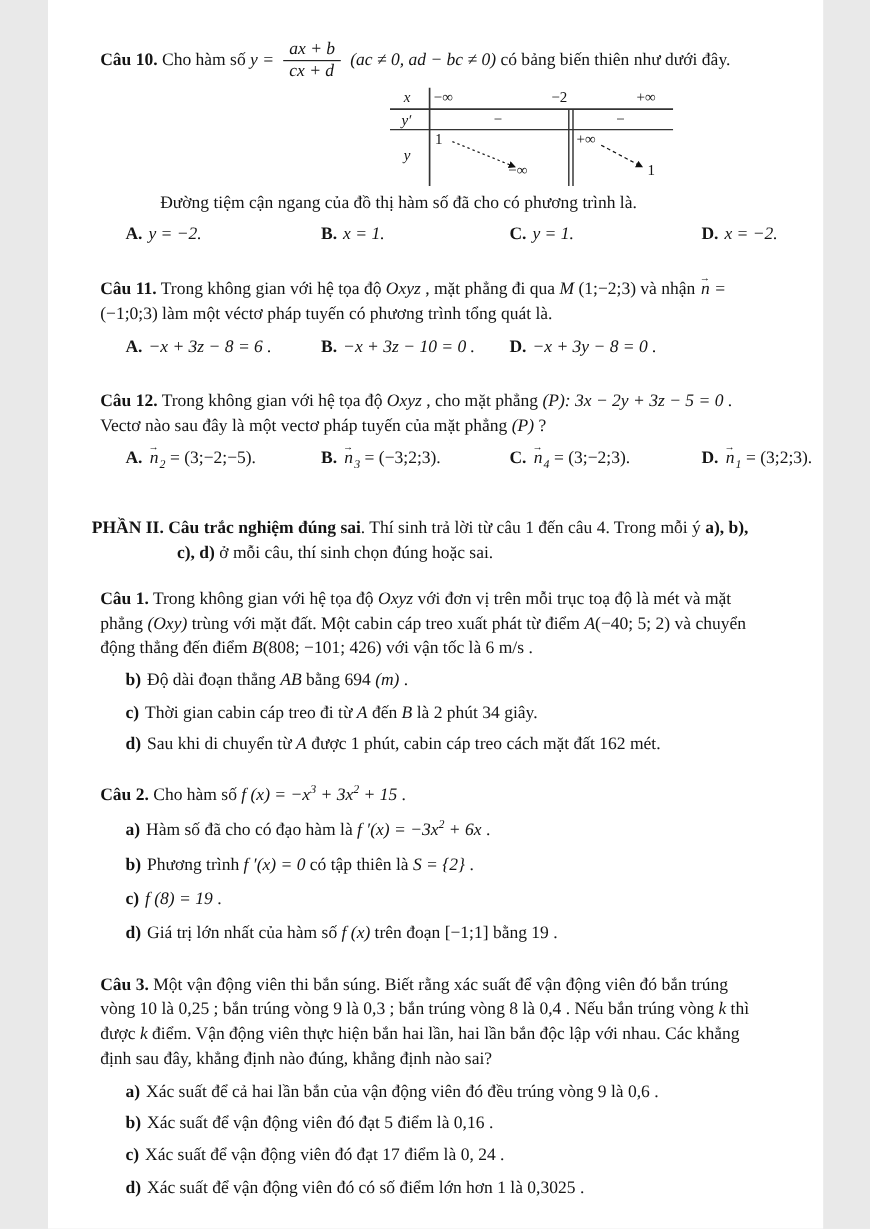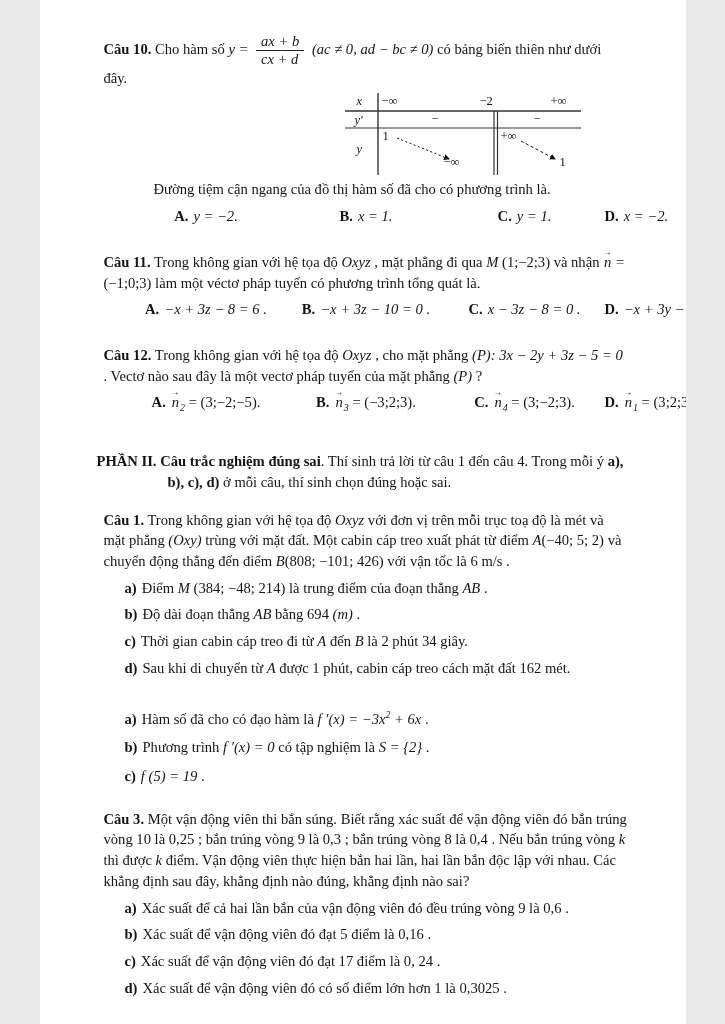--- a/index.html
+++ b/index.html
@@ -6,34 +6,34 @@
   .page{
     position:relative;
     width:646px;height:1024px;
     margin:0 auto;
     background:#ffffff;
     color:#141414;
     font-family:"Liberation Serif","DejaVu Serif",serif;
     font-size:14.6px;
     line-height:1.42;
     box-sizing:border-box;
-    padding:34px 57px 26px 64px;
+    padding:34px 57px 26px 44px;
     display:flex;flex-direction:column;
     overflow:hidden;
   }
   p{margin:0;}
   .b{font-weight:bold;}
   .m{font-style:italic;}
   .sp{font-size:0.68em;vertical-align:super;line-height:0;font-style:italic;}
   .sb{font-size:0.68em;vertical-align:sub;line-height:0;font-style:italic;}
   .vec{font-style:italic;position:relative;display:inline-block;padding:0 1px;}
   .vec::after{content:"\2192";position:absolute;left:0;top:-0.72em;font-size:0.58em;font-style:normal;}
   .key{font-weight:bold;margin-right:5px;}
   .q{margin-top:25px;}
-  .opts{display:grid;grid-template-columns:163px 157px 160px 1fr;padding-left:21px;margin-top:6px;text-align:center;}
+  .opts{display:grid;grid-template-columns:163px 157px 160px 1fr;padding-left:21px;margin-top:6px;}
   .opt{white-space:nowrap;}
   .it{padding-left:21px;margin-top:6px;}
   
   .frac{display:inline-block;vertical-align:middle;margin:0 4px;line-height:1.05;}
   .frac .num{display:block;padding:0 5px 1px;border-bottom:1.2px solid #222;}
   .frac .den{display:block;padding:1px 5px 0;}
   
   .bbt-wrap{margin:5px 0 2px 241px;}
   .bbt{position:relative;width:236px;height:82px;font-size:12.5px;line-height:1;}
   .bbt svg{position:absolute;left:0;top:0;}
@@ -98,21 +98,20 @@
   </section>
 
   <section class="q">
     <p>
       <span class="b">Câu 11.</span>
       <span><span>Trong không gian với hệ tọa độ </span><span class="m">Oxyz</span><span> , mặt phẳng đi qua </span><span class="m">M</span><span> (1;−2;3) và nhận </span><span class="m vec">n</span><span> = (−1;0;3) làm một véctơ pháp tuyến có phương trình tổng quát là.</span></span>
     </p>
     <div class="opts">
       <span class="opt"><span class="key">A.</span><span><span class="m">−x + 3z − 8 = 6 .</span></span></span>
       <span class="opt"><span class="key">B.</span><span><span class="m">−x + 3z − 10 = 0 .</span></span></span>
-      <span class="opt"><span class="key">C.</span><span><span class="m">x − 3z − 8 = 0 .</span></span></span>
       <span class="opt"><span class="key">D.</span><span><span class="m">−x + 3y − 8 = 0 .</span></span></span>
     </div>
   </section>
 
   <section class="q">
     <p>
       <span class="b">Câu 12.</span>
       <span><span>Trong không gian với hệ tọa độ </span><span class="m">Oxyz</span><span> , cho mặt phẳng </span><span class="m">(P): 3x − 2y + 3z − 5 = 0</span><span> . Vectơ nào sau đây là một vectơ pháp tuyến của mặt phẳng </span><span class="m">(P)</span><span> ?</span></span>
     </p>
     <div class="opts">
@@ -124,32 +123,36 @@
   </section>
 
   <p class="p2-head"><span class="b">PHẦN II. Câu trắc nghiệm đúng sai</span><span>. Thí sinh trả lời từ câu 1 đến câu 4. Trong mỗi ý </span><span class="b">a), b), c), d)</span><span> ở mỗi câu, thí sinh chọn đúng hoặc sai.</span></p>
 
   <section class="q" style="margin-top:17px">
     <p>
       <span class="b">Câu 1.</span>
       <span><span>Trong không gian với hệ tọa độ </span><span class="m">Oxyz</span><span> với đơn vị trên mỗi trục toạ độ là mét và mặt phẳng </span><span class="m">(Oxy)</span><span> trùng với mặt đất. Một cabin cáp treo xuất phát từ điểm </span><span class="m">A</span><span>(−40; 5; 2) và chuyển động thẳng đến điểm </span><span class="m">B</span><span>(808; −101; 426) với vận tốc là 6 m/s .</span></span>
     </p>
     <div style="margin-top:3px">
-      <p class="it"><span class="key">a)</span><span><span>Điểm </span><span class="m">M</span><span> (384; −48; 214) là trung điểm của đoạn thẳng </span><span class="m">AB</span><span> .</span></span></p>
       <p class="it"><span class="key">b)</span><span><span>Độ dài đoạn thẳng </span><span class="m">AB</span><span> bằng 694 </span><span class="m">(m)</span><span> .</span></span></p>
       <p class="it"><span class="key">c)</span><span><span>Thời gian cabin cáp treo đi từ </span><span class="m">A</span><span> đến </span><span class="m">B</span><span> là 2 phút 34 giây.</span></span></p>
       <p class="it"><span class="key">d)</span><span><span>Sau khi di chuyển từ </span><span class="m">A</span><span> được 1 phút, cabin cáp treo cách mặt đất 162 mét.</span></span></p>
     </div>
   </section>
 
   <section class="q q2sp" style="margin-top:22px">
+    <p>
+      <span class="b">Câu 2.</span>
+      <span><span>Cho hàm số </span><span class="m">f (x) = −x</span><span class="sp">3</span><span class="m"> + 3x</span><span class="sp">2</span><span class="m"> + 15</span><span> .</span></span>
+    </p>
     <div style="margin-top:3px">
       <p class="it"><span class="key">a)</span><span><span>Hàm số đã cho có đạo hàm là </span><span class="m">f ′(x) = −3x</span><span class="sp">2</span><span class="m"> + 6x</span><span> .</span></span></p>
-      <p class="it"><span class="key">b)</span><span><span>Phương trình </span><span class="m">f ′(x) = 0</span><span> có tập nghiệm là </span><span class="m">S = {2}</span><span> .</span></span></p>
-      <p class="it"><span class="key">c)</span><span><span class="m">f (5) = 19</span><span> .</span></span></p>
+      <p class="it"><span class="key">b)</span><span><span>Phương trình </span><span class="m">f ′(x) = 0</span><span> có tập thiên là </span><span class="m">S = {2}</span><span> .</span></span></p>
+      <p class="it"><span class="key">c)</span><span><span class="m">f (8) = 19</span><span> .</span></span></p>
+      <p class="it"><span class="key">d)</span><span><span>Giá trị lớn nhất của hàm số </span><span class="m">f (x)</span><span> trên đoạn [−1;1] bằng 19 .</span></span></p>
     </div>
   </section>
 
   <section class="q" style="margin-top:22px">
     <p>
       <span class="b">Câu 3.</span>
       <span><span>Một vận động viên thi bắn súng. Biết rằng xác suất để vận động viên đó bắn trúng vòng 10 là 0,25 ; bắn trúng vòng 9 là 0,3 ; bắn trúng vòng 8 là 0,4 . Nếu bắn trúng vòng </span><span class="m">k</span><span> thì được </span><span class="m">k</span><span> điểm. Vận động viên thực hiện bắn hai lần, hai lần bắn độc lập với nhau. Các khẳng định sau đây, khẳng định nào đúng, khẳng định nào sai?</span></span>
     </p>
     <div style="margin-top:3px">
       <p class="it"><span class="key">a)</span><span><span>Xác suất để cả hai lần bắn của vận động viên đó đều trúng vòng 9 là 0,6 .</span></span></p>

